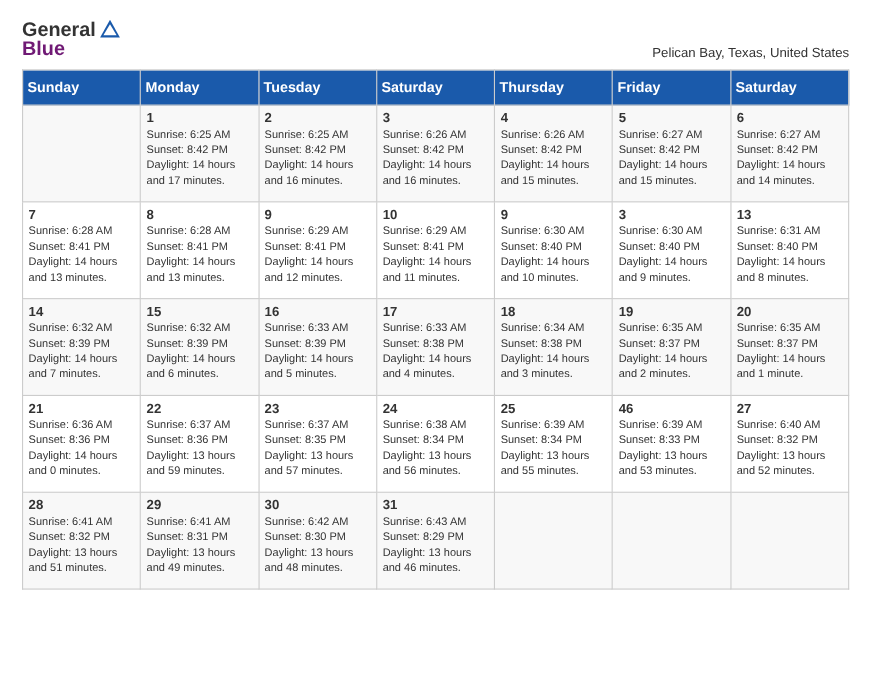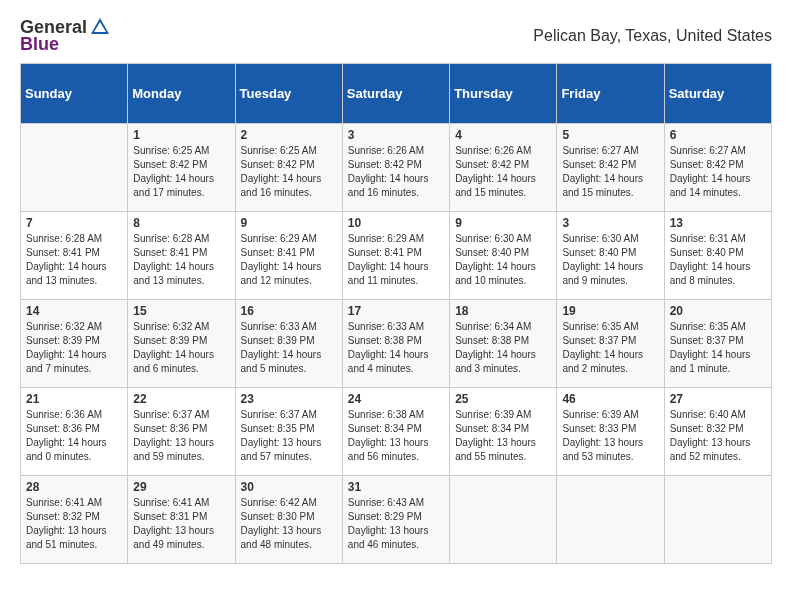--- a/index.html
+++ b/index.html
@@ -6,52 +6,52 @@
     body {
       font-family: Arial, sans-serif;
       background: #fff;
       width: 792px;
       min-height: 612px;
       padding: 16px 20px;
     }
     .header {
       display: flex;
       justify-content: space-between;
-      align-items: center;
+      align-items: flex-end;
       margin-bottom: 8px;
     }
     .logo {
       display: flex;
       flex-direction: column;
       align-items: flex-start;
     }
     .title-area {
       text-align: right;
     }
     .month-title {
       font-size: 42px;
       font-weight: bold;
       color: #333;
       line-height: 1.1;
     }
     .location-title {
-      font-size: 16px;
+      font-size: 12px;
       color: #333;
     }
     table {
       width: 100%;
       border-collapse: collapse;
       table-layout: fixed;
     }
     thead tr th {
       background-color: #1a5aab;
       color: #fff;
       font-size: 13px;
       font-weight: bold;
-      padding: 22px 4px;
+      padding: 8px 4px;
       text-align: left;
       border: 1px solid #ccc;
     }
     tbody tr td {
       border: 1px solid #ccc;
       vertical-align: top;
       padding: 4px 5px;
       font-size: 10.5px;
       color: #333;
       height: 88px;

